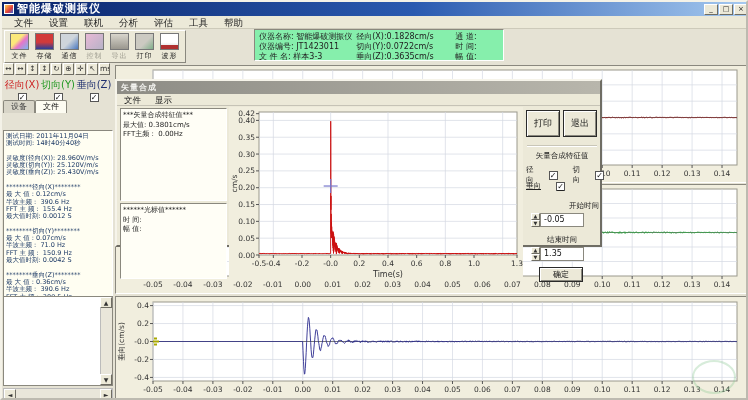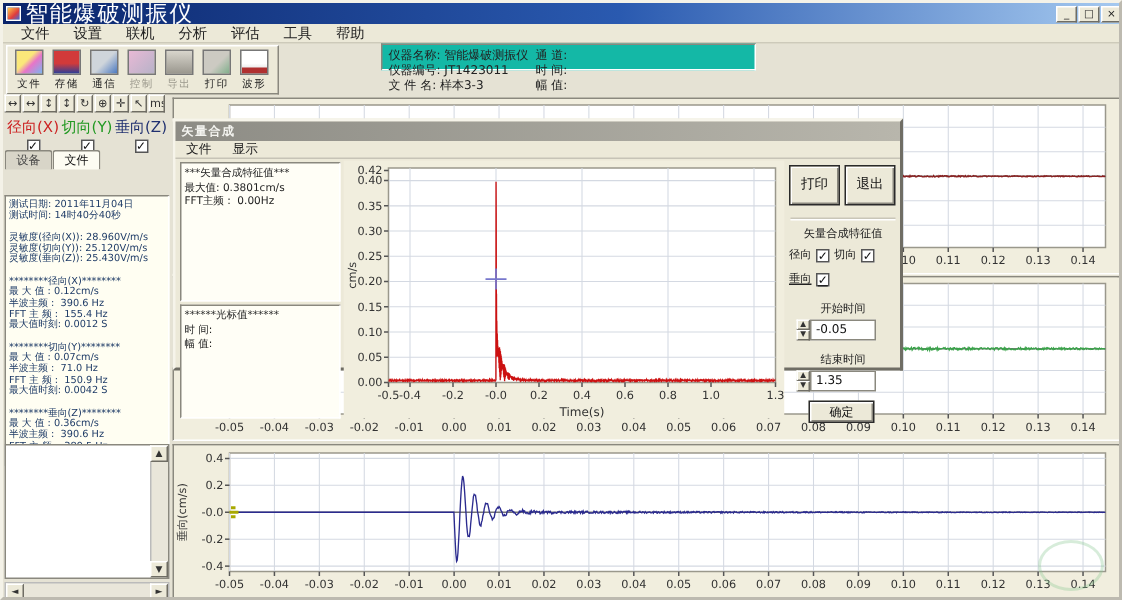--- a/index.html
+++ b/index.html
@@ -3,41 +3,41 @@
 <meta charset="utf-8">
 <style>
   html,body{margin:0;padding:0;background:#555;}
   *{box-sizing:border-box;font-family:"DejaVu Sans","Liberation Sans",sans-serif;}
   #screen{position:relative;width:748px;height:400px;background:#e5e2d4;overflow:hidden;
           border:2px solid #bdbab0;border-top-color:#f4f2e8;border-left-color:#f4f2e8;}
   .abs{position:absolute;}
   
   .titlebar{left:0;top:0;width:748px;height:14px;background:linear-gradient(90deg,#0a246a,#2a5ab0 55%,#a6caf0);display:flex;align-items:center;padding:0 2px;}
   .appicon{width:10px;height:10px;background:linear-gradient(135deg,#ffd24a,#e03c3c 60%,#3c6ce0);border:1px solid #fff;margin-right:3px;}
-  .apptitle{color:#fff;font-size:15px;font-weight:normal;letter-spacing:1px;line-height:14px;white-space:nowrap;}
+  .apptitle{color:#fff;font-size:11px;font-weight:bold;letter-spacing:1px;line-height:14px;white-space:nowrap;}
   .winbtns{margin-left:auto;display:flex;gap:1px;}
   .winbtn{width:14px;height:11px;background:#ece9d8;border:1px solid #fff;border-right-color:#6f6d64;border-bottom-color:#6f6d64;font-size:7px;line-height:9px;text-align:center;color:#222;}
   
   .menubar{left:0;top:14px;width:748px;height:13px;background:#ece9d8;border-bottom:1px solid #cdcaba;display:flex;align-items:center;padding-left:4px;}
   .menuitem{font-size:9.5px;color:#222;padding:0 8px;line-height:13px;white-space:nowrap;}
   
   .toolrow{left:0;top:27px;width:748px;height:35px;}
   .toolgroup{position:absolute;left:2px;top:1px;width:182px;height:33px;background:#ece9d8;border:1px solid #fff;border-right-color:#8a887e;border-bottom-color:#8a887e;display:flex;padding:1px 2px;}
   .tbtn{width:25px;height:30px;display:flex;flex-direction:column;align-items:center;}
   .ticon{width:19px;height:17px;border:1px solid #777;margin-top:1px;}
   .tlabel{font-size:7px;color:#222;margin-top:1px;white-space:nowrap;letter-spacing:1px;}
   .tlabel.dim{color:#9a988c;}
   .i0{background:linear-gradient(135deg,#fbe87a 40%,#e775c8 60%,#7ab6f0);}
   .i1{background:linear-gradient(180deg,#d23a3a 55%,#2a3e9a);}
   .i2{background:linear-gradient(135deg,#cfd5db 50%,#4a78c0);}
   .i3{background:linear-gradient(135deg,#e8b9d5,#b7b2c8);}
   .i4{background:linear-gradient(180deg,#d8d5cc,#9a978e);}
   .i5{background:linear-gradient(135deg,#cccac2 55%,#7fae8a);}
   .i6{background:linear-gradient(180deg,#fff 55%,#d0d0d0);box-shadow:inset 0 -4px 0 #b03030;}
-  .infopanel{position:absolute;left:252px;top:0;width:250px;height:18px;background:#14b8a6;border:1px solid #8a887e;border-right-color:#fff;border-bottom-color:#fff;display:flex;padding:2px 4px;}
+  .infopanel{position:absolute;left:252px;top:0;width:250px;height:32px;background:#86efac;border:1px solid #8a887e;border-right-color:#fff;border-bottom-color:#fff;display:flex;padding:2px 4px;}
   .infocol{font-size:8px;line-height:10px;color:#222;white-space:pre;}
   .infocol.c1{width:98px;}
   .infocol.c2{width:100px;}
   .infocol.c3{width:44px;}
   
   .viewbar{left:0;top:61px;width:112px;height:14px;display:flex;padding-left:1px;gap:1px;}
   .vbtn{width:11px;height:12px;background:#ece9d8;border:1px solid #fff;border-right-color:#6f6d64;border-bottom-color:#6f6d64;font-size:7.5px;line-height:10px;text-align:center;color:#333;overflow:hidden;}
   
   .chanrow{left:0;top:76px;width:112px;height:21px;display:flex;justify-content:space-between;padding:0 3px;}
   .chan{display:flex;flex-direction:column;align-items:center;width:34px;}
@@ -62,21 +62,21 @@
   .vw-title{position:absolute;left:0;top:0;width:100%;height:13px;background:linear-gradient(90deg,#8d8c85,#b8b6ac);color:#f4f4f0;font-size:8px;font-weight:bold;line-height:13px;padding-left:4px;letter-spacing:1px;}
   .vw-menu{position:absolute;left:0;top:13px;width:100%;height:12px;background:#ece9d8;border-bottom:1px solid #c6c3b6;display:flex;}
   .vw-menuitem{font-size:8.5px;color:#222;padding:0 7px;line-height:12px;}
   .vw-box{position:absolute;background:#fffef6;border:1px solid #8a887e;border-right-color:#fff;border-bottom-color:#fff;font-size:7px;line-height:9.5px;color:#222;white-space:pre;padding:2px;overflow:hidden;}
   .vw-feature{left:3px;top:27px;width:107px;height:93px;}
   .vw-cursor{left:3px;top:122px;width:107px;height:76px;}
   .vw-right{position:absolute;left:408px;top:26px;width:74px;height:173px;}
   .pbtn{position:absolute;background:#ece9d8;border:1px solid #2a2a2a;box-shadow:inset 1px 1px 0 #fff,inset -1px -1px 0 #8a887e;font-size:9px;text-align:center;color:#111;}
   .vw-sep{position:absolute;left:2px;width:70px;border-top:1px solid #c9c6b8;border-bottom:1px solid #fff;}
   .vw-lab{position:absolute;width:74px;text-align:center;font-size:7.5px;color:#222;white-space:nowrap;}
-  .csrow{position:absolute;display:flex;align-items:center;gap:3px;font-size:7.5px;color:#222;}
+  .csrow{position:absolute;display:flex;align-items:center;gap:15px;font-size:7.5px;color:#222;}
   .spin{position:absolute;display:flex;align-items:center;}
   .spin .arrows{width:9px;height:14px;display:flex;flex-direction:column;}
   .spin .ar{flex:1;background:#ece9d8;border:1px solid #fff;border-right-color:#6f6d64;border-bottom-color:#6f6d64;font-size:5px;line-height:5px;text-align:center;color:#333;}
   .spin .val{width:44px;height:14px;background:#fff;border:1px solid #8a887e;font-size:8px;line-height:12px;padding-left:3px;color:#111;}
   .watermark{left:690px;top:358px;width:44px;height:34px;border:2px solid rgba(140,200,150,0.35);border-radius:50%;z-index:8;}
   svg text{font-family:"DejaVu Sans",sans-serif;}
 </style>
 </head>
 <body>
 
@@ -130,20 +130,23 @@
         </div>
       <div class="tbtn">
           <div class="ticon i6"></div>
           <div class="tlabel">波形</div>
         </div>
     </div>
     <div class="infopanel">
       <div class="infocol c1">仪器名称: 智能爆破测振仪
 仪器编号: JT1423011
 文 件 名: 样本3-3</div>
+      <div class="infocol c2">径向(X):0.1828cm/s
+切向(Y):0.0722cm/s
+垂向(Z):0.3635cm/s</div>
       <div class="infocol c3">通 道:
 时 间:
 幅 值:</div>
     </div>
   </div>
 
   <div class="abs viewbar">
     <div class="vbtn">↔</div>
     <div class="vbtn">↔</div>
     <div class="vbtn">↕</div>
@@ -535,21 +538,21 @@
       <div class="csrow" style="left:1px;top:58px;">
         <span>径向</span>
         <div class="cbox" style="margin-top:0;">✓</div>
         <span>切向</span>
         <div class="cbox" style="margin-top:0;">✓</div>
       </div>
       <div class="csrow" style="left:1px;top:74px;text-decoration:underline;">
         <span>垂向</span>
         <div class="cbox" style="margin-top:0;">✓</div>
       </div>
-      <div class="vw-lab" style="top:94px;">开始时间</div>
+      <div class="vw-lab" style="top:94px;text-align:right;">开始时间</div>
       <div class="spin" style="left:6px;top:106px;">
         <div class="arrows">
             <div class="ar">▲</div>
             <div class="ar">▼</div>
           </div>
         <div class="val">-0.05</div>
       </div>
       <div class="vw-lab" style="top:128px;">结束时间</div>
       <div class="spin" style="left:6px;top:140px;">
         <div class="arrows">

